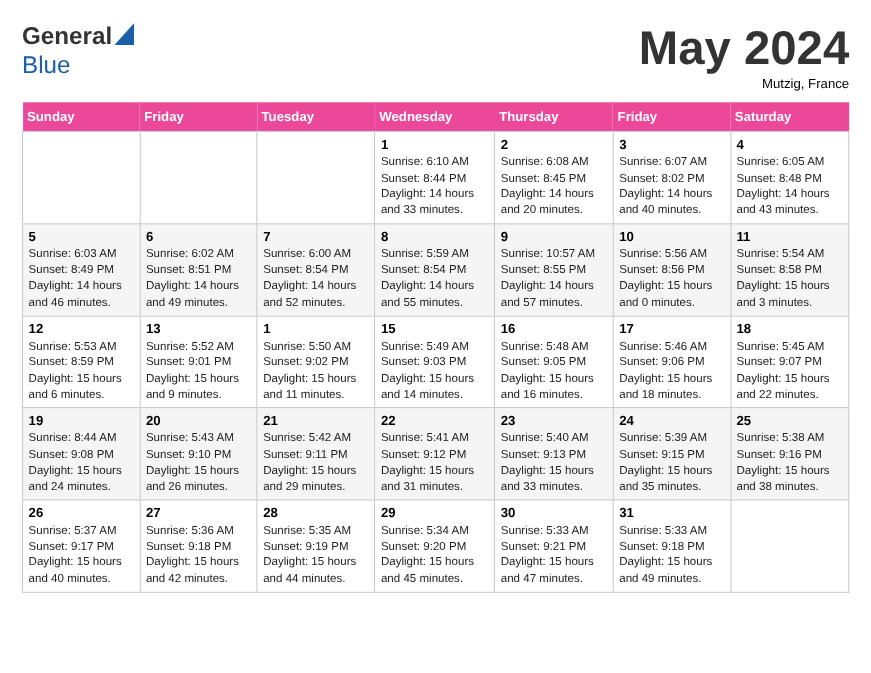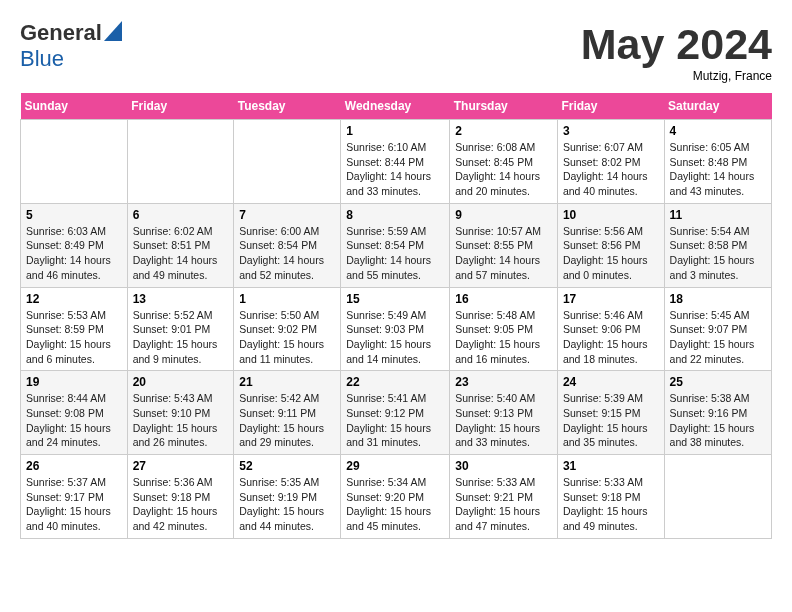--- a/index.html
+++ b/index.html
@@ -223,21 +223,21 @@
       <tr>
         <td>
           <div class="day-num">26</div>
           <div class="day-info"><span>Sunrise: 5:37 AM</span><br><span>Sunset: 9:17 PM</span><br><span>Daylight: 15 hours and 40 minutes.</span></div>
         </td>
         <td>
           <div class="day-num">27</div>
           <div class="day-info"><span>Sunrise: 5:36 AM</span><br><span>Sunset: 9:18 PM</span><br><span>Daylight: 15 hours and 42 minutes.</span></div>
         </td>
         <td>
-          <div class="day-num">52</div>
+          <div class="day-num">28</div>
           <div class="day-info"><span>Sunrise: 5:35 AM</span><br><span>Sunset: 9:19 PM</span><br><span>Daylight: 15 hours and 44 minutes.</span></div>
         </td>
         <td>
           <div class="day-num">29</div>
           <div class="day-info"><span>Sunrise: 5:34 AM</span><br><span>Sunset: 9:20 PM</span><br><span>Daylight: 15 hours and 45 minutes.</span></div>
         </td>
         <td>
           <div class="day-num">30</div>
           <div class="day-info"><span>Sunrise: 5:33 AM</span><br><span>Sunset: 9:21 PM</span><br><span>Daylight: 15 hours and 47 minutes.</span></div>
         </td>

